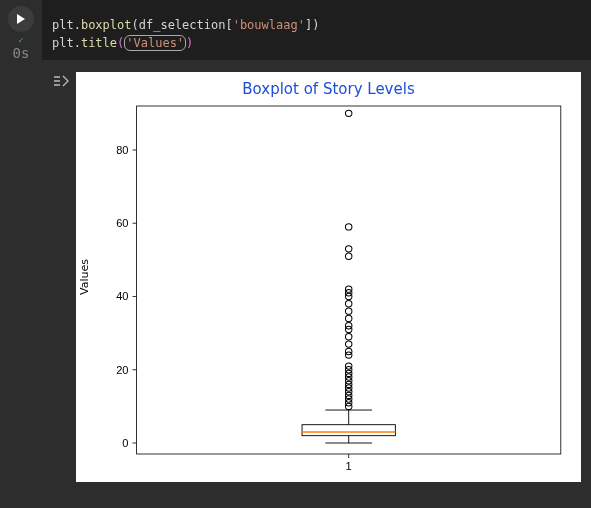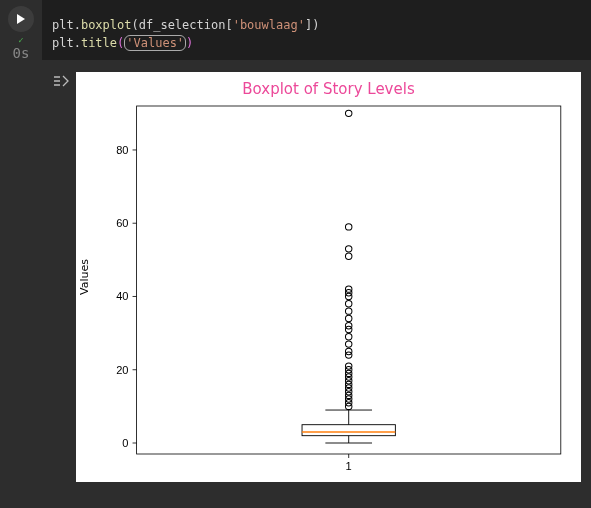--- a/index.html
+++ b/index.html
@@ -77,21 +77,21 @@
   position: relative;
   height: 410px;
 }
 .chart-title {
   position: absolute;
   top: 8px;
   left: 0; right: 0;
   text-align: center;
   font-family: 'DejaVu Sans', Arial, sans-serif;
   font-size: 15px;
-  color: #ec4899;
+  color: #1d4ed8;
 }
 .ylabel {
   position: absolute;
   left: 8px;
   top: 50%;
   transform: translate(-50%, -50%) rotate(-90deg);
   transform-origin: center;
   font-family: 'DejaVu Sans', Arial, sans-serif;
   font-size: 11px;
   color: #000;

